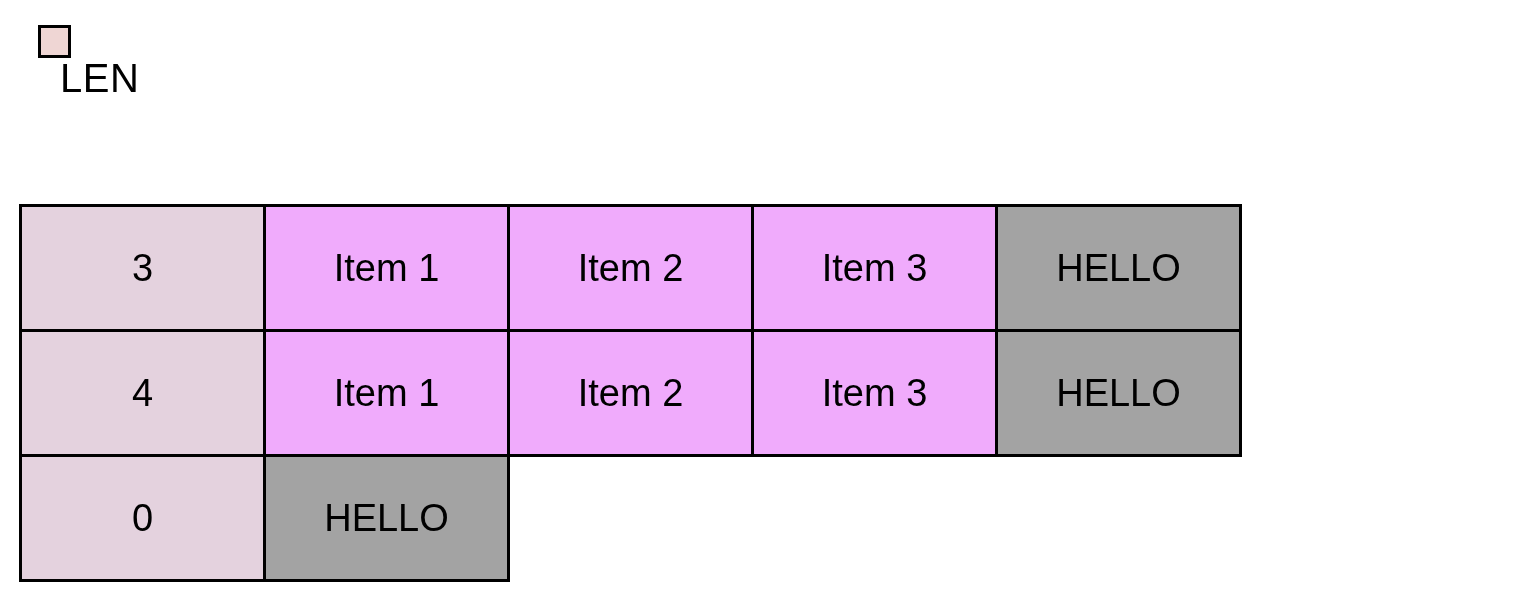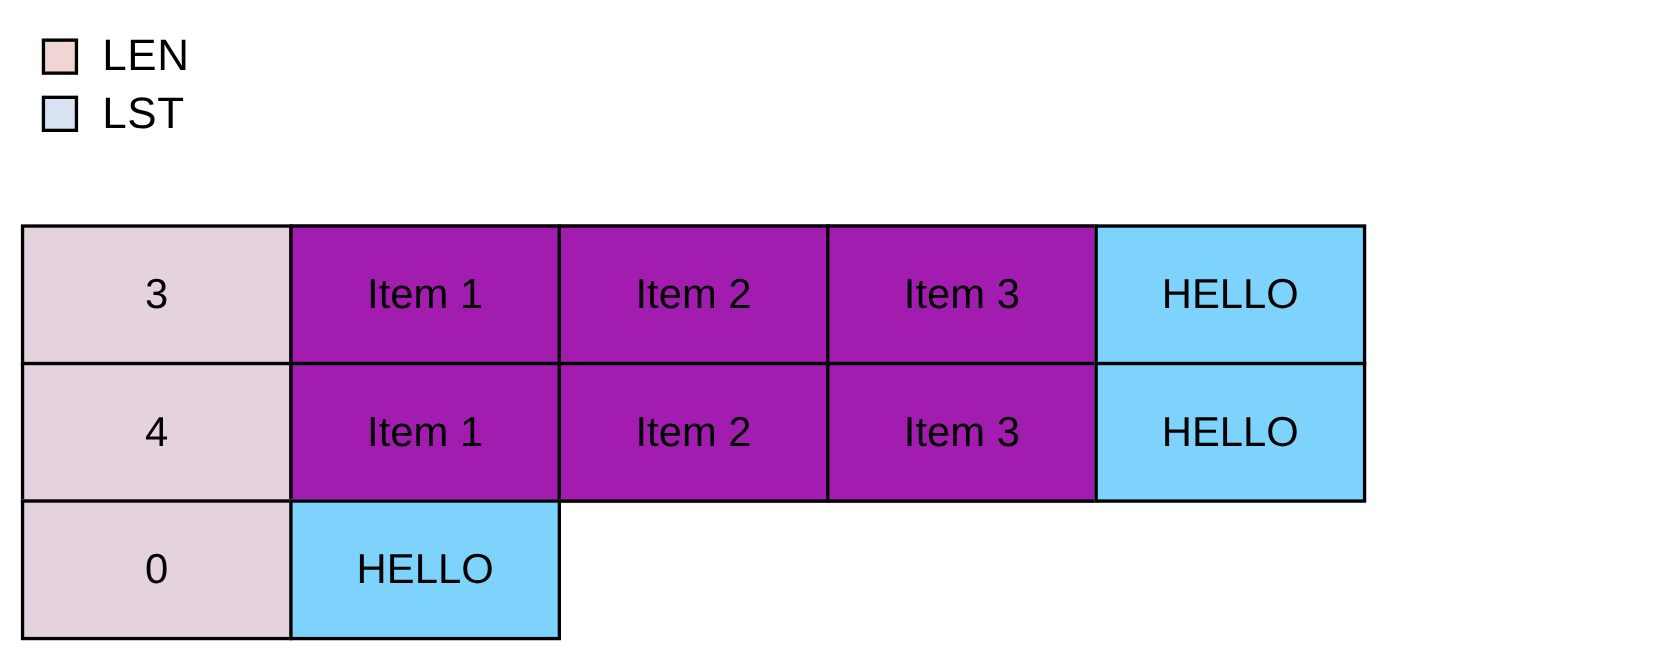--- a/index.html
+++ b/index.html
@@ -19,22 +19,22 @@
   
   #legend {
     position: absolute;
     left: 38px;
     top: 25px;
     display: flex;
     flex-direction: column;
   }
   .legend-row {
     display: flex;
-    align-items: center;
     height: 52px;
+    flex-direction: column;
   }
   .legend-swatch {
     width: 33px;
     height: 33px;
     border: 3px solid #000000;
     box-sizing: border-box;
     flex: 0 0 auto;
   }
   .legend-label {
     margin-left: 22px;
@@ -66,34 +66,30 @@
     align-items: center;
     justify-content: center;
     font-size: 38px;
     line-height: 38px;
     white-space: nowrap;
     color: #000000;
   }
   .cell:first-child { margin-left: 0; }
 
   .cell.len { background: #e4d2de; }
-  .cell.lst { background: #a21caf; }
-  .cell.fld { background: #7dd3fc; }
+  .cell.lst { background: #f0abfc; }
+  .cell.fld { background: #a3a3a3; }
 </style>
 </head>
 <body>
 
 <div id="legend">
     <div class="legend-row">
       <span class="legend-swatch" style="background: rgb(239, 214, 212);"></span>
       <span class="legend-label">LEN</span>
-    </div>
-    <div class="legend-row">
-      <span class="legend-swatch" style="background: rgb(215, 227, 243);"></span>
-      <span class="legend-label">LST</span>
     </div>
   </div>
 
 <div id="diagram">
     <div class="diag-row">
       <div class="cell len">3</div>
       <div class="cell lst">Item 1</div>
       <div class="cell lst">Item 2</div>
       <div class="cell lst">Item 3</div>
       <div class="cell fld">HELLO</div>

